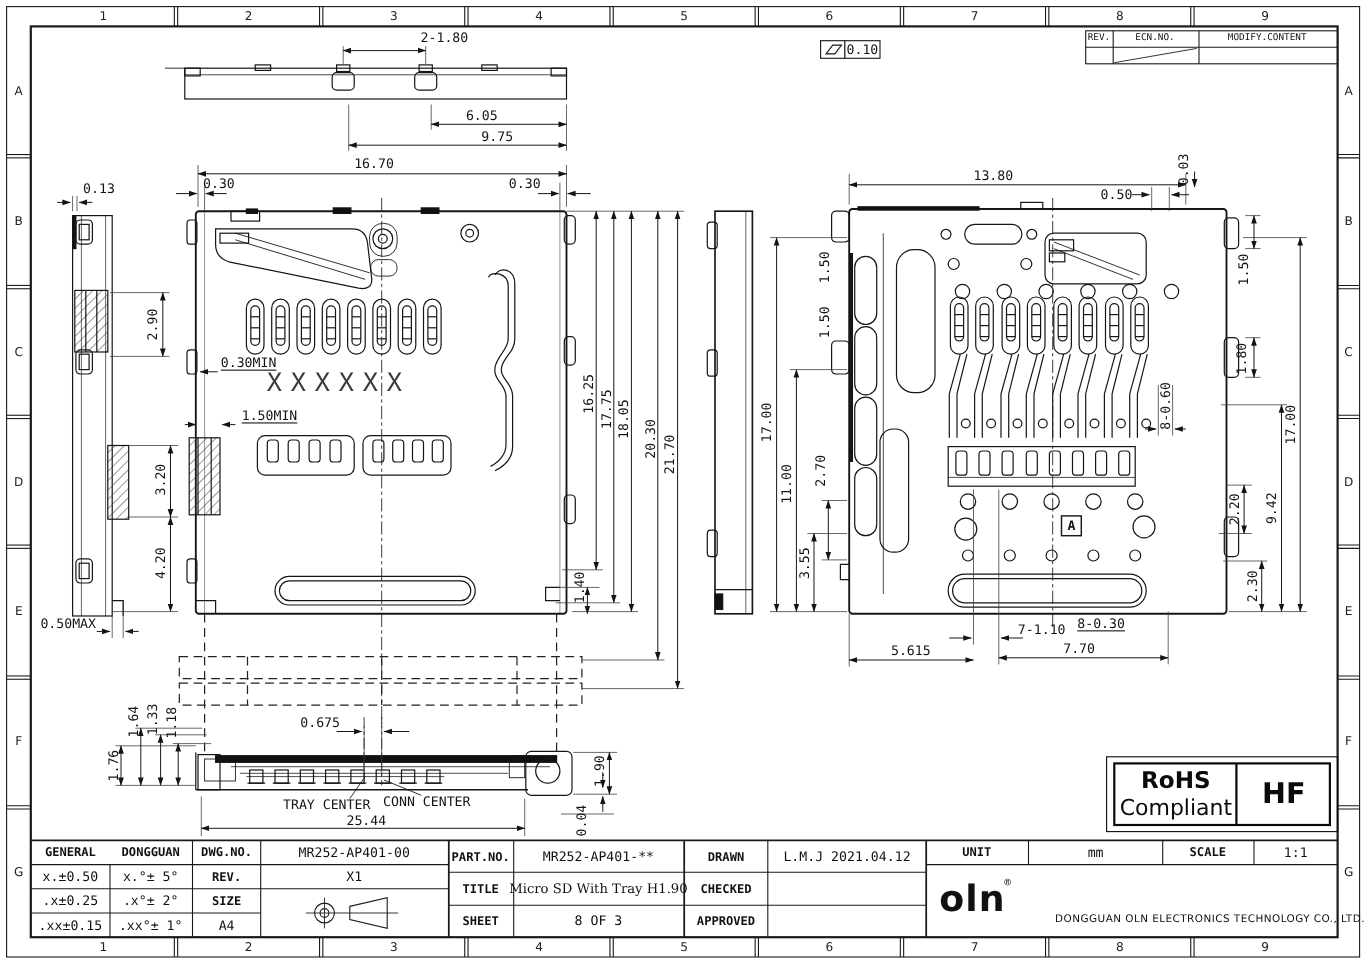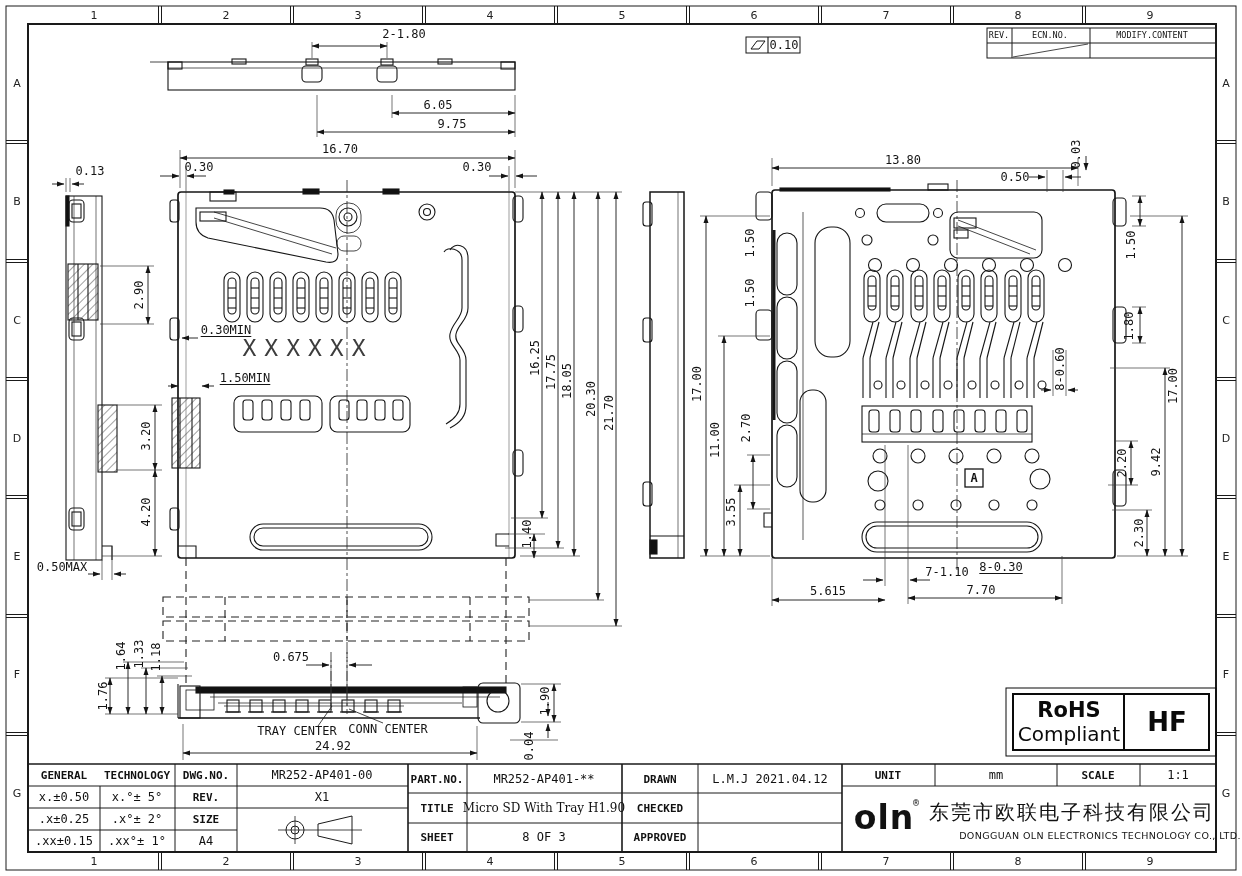--- a/index.html
+++ b/index.html
@@ -600,28 +600,28 @@
 
 <span class="lbl v" style="left:103px;top:696px">1.76</span>
 <span class="lbl v" style="left:121px;top:656px">1.64</span>
 <span class="lbl v" style="left:139px;top:654px">1.33</span>
 <span class="lbl v" style="left:156px;top:657px">1.18</span>
 <span class="lbl" style="left:291px;top:657px">0.675</span>
 <span class="lbl v" style="left:545px;top:701px">1.90</span>
 <span class="lbl v" style="left:529px;top:746px">0.04</span>
 <span class="lbl" style="left:297px;top:731px">TRAY CENTER</span>
 <span class="lbl" style="left:388px;top:729px">CONN CENTER</span>
-<span class="lbl" style="left:333px;top:746px">24.92</span>
+<span class="lbl" style="left:333px;top:746px">25.44</span>
 
 <span class="lbl badge-rohs" style="left:1069px;top:710px">RoHS</span>
 <span class="lbl badge-comp" style="left:1069px;top:734px">Compliant</span>
 <span class="lbl badge-hf" style="left:1167px;top:722px">HF</span>
 
 <span class="tbl t-lab" style="left:64px;top:775px">GENERAL</span>
-<span class="tbl t-lab" style="left:137px;top:775px">TECHNOLOGY</span>
+<span class="tbl t-lab" style="left:137px;top:775px">DONGGUAN</span>
 <span class="tbl t-val" style="left:64px;top:797px">x.±0.50</span>
 <span class="tbl t-val" style="left:137px;top:797px">x.°± 5°</span>
 <span class="tbl t-val" style="left:64px;top:819px">.x±0.25</span>
 <span class="tbl t-val" style="left:137px;top:819px">.x°± 2°</span>
 <span class="tbl t-val" style="left:64px;top:841px">.xx±0.15</span>
 <span class="tbl t-val" style="left:137px;top:841px">.xx°± 1°</span>
 <span class="tbl t-lab" style="left:206px;top:775px">DWG.NO.</span>
 <span class="tbl t-val" style="left:322px;top:775px">MR252-AP401-00</span>
 <span class="tbl t-lab" style="left:206px;top:797px">REV.</span>
 <span class="tbl t-val" style="left:322px;top:797px">X1</span>
@@ -636,16 +636,15 @@
 <span class="tbl t-lab" style="left:660px;top:779px">DRAWN</span>
 <span class="tbl t-val" style="left:770px;top:779px">L.M.J 2021.04.12</span>
 <span class="tbl t-lab" style="left:660px;top:808px">CHECKED</span>
 <span class="tbl t-lab" style="left:660px;top:837px">APPROVED</span>
 <span class="tbl t-lab" style="left:888px;top:775px">UNIT</span>
 <span class="tbl t-val" style="left:996px;top:775px">mm</span>
 <span class="tbl t-lab" style="left:1098px;top:775px">SCALE</span>
 <span class="tbl t-val" style="left:1178px;top:775px">1:1</span>
 <span class="tbl logo" style="left:884px;top:817px">oln</span>
 <span class="tbl" style="left:916px;top:803px;font-size:10px">®</span>
-<span class="tbl cjk" style="left:1072px;top:812px">东莞市欧联电子科技有限公司</span>
 <span class="tbl en-co" style="left:1100px;top:836px">DONGGUAN OLN ELECTRONICS TECHNOLOGY CO., LTD.</span>
 
 </div>
 
 </body></html>

